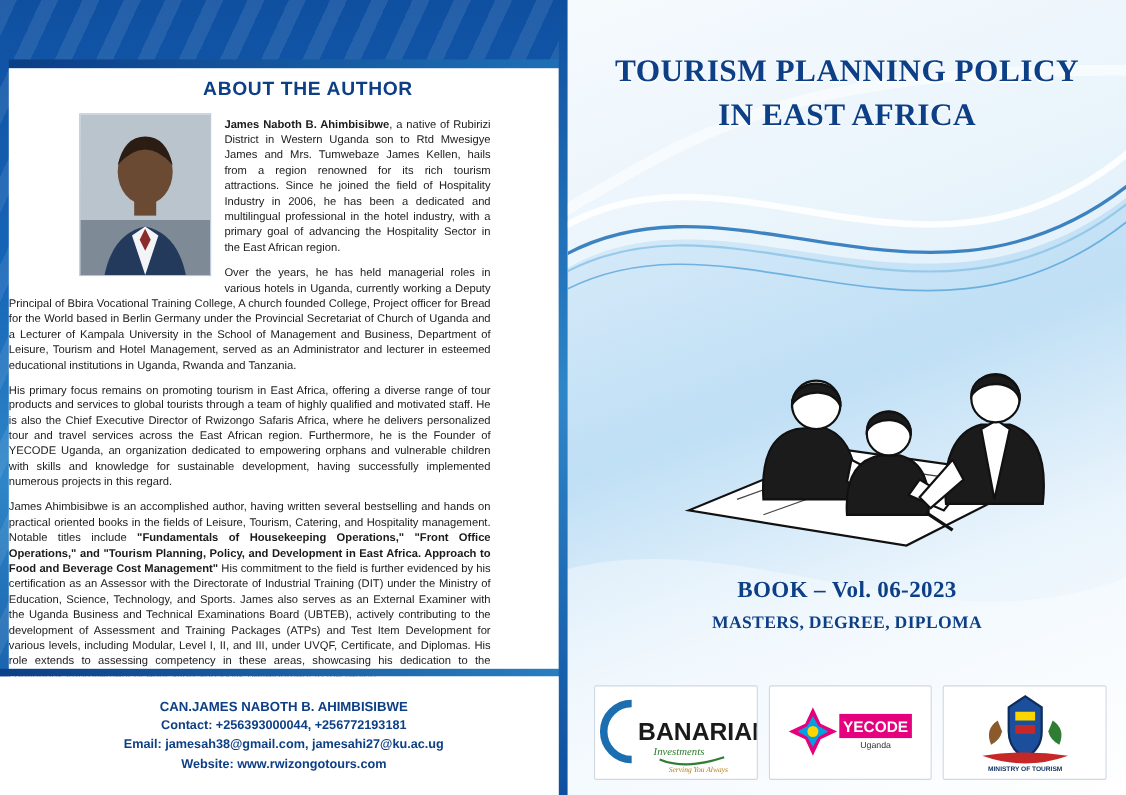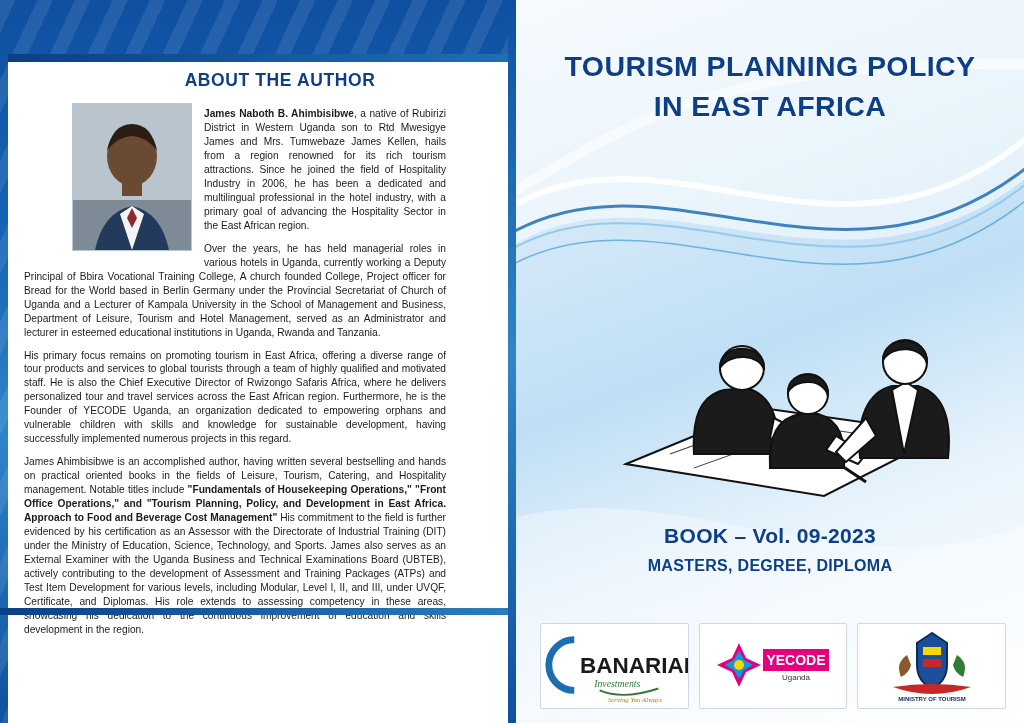--- a/index.html
+++ b/index.html
@@ -20,20 +20,21 @@
     content:"";position:absolute;inset:0;
     background:
       repeating-linear-gradient(115deg, rgba(255,255,255,.09) 0 14px, rgba(255,255,255,0) 14px 34px);
   }
 
   
   .front{
     position:absolute;left:516px;top:0;width:508px;height:723px;
     background:linear-gradient(160deg,#eaf4fc 0%,#d2e8f8 28%,#bfdff5 48%,#e9f4fc 70%,#ffffff 100%);
     overflow:hidden;
+    font-family:Liberation Serif, serif;
   }
   .front .curve-lines{position:absolute;left:0;top:0;width:508px;height:723px;}
 
   .front-title{
     position:absolute;left:0;right:0;top:46px;
     text-align:center;
     color:#0d3f86;
     font-weight:bold;
     font-size:28.5px;
     letter-spacing:.4px;
@@ -78,21 +79,21 @@
     text-align:center;color:#0d3f86;font-weight:bold;font-size:17.5px;
     letter-spacing:.6px;margin:8px 0 10px 0;padding-left:44px;
   }
   .author-photo{
     float:left;width:118px;height:146px;margin:2px 12px 6px 64px;
     border:1px solid #b9c6d4;
     background:linear-gradient(180deg,#cfd7de 0%,#9aa7b3 100%);
     position:relative;overflow:hidden;
   }
   .body-col{
-    padding:0 62px 0 16px;
+    padding:0 62px 0 0;
     margin-left:0;
     margin-top:16px;
   }
   .body-col p{
     margin:0 0 9px 0;
     font-size:10.2px;line-height:1.37;color:#1b1b1b;text-align:justify;
   }
   .body-col p.first{padding-right:0;}
   .bold{font-weight:bold;}
 
@@ -150,20 +151,28 @@
       <p><span>Over the years, he has held managerial roles in various hotels in Uganda, currently working a Deputy Principal of Bbira Vocational Training College, A church founded College, Project officer for Bread for the World based in Berlin Germany under the Provincial Secretariat of Church of Uganda and a Lecturer of Kampala University in the School of Management and Business, Department of Leisure, Tourism and Hotel Management, served as an Administrator and lecturer in esteemed educational institutions in Uganda, Rwanda and Tanzania.</span></p>
       <p><span>His primary focus remains on promoting tourism in East Africa, offering a diverse range of tour products and services to global tourists through a team of highly qualified and motivated staff. He is also the Chief Executive Director of Rwizongo Safaris Africa, where he delivers personalized tour and travel services across the East African region. Furthermore, he is the Founder of YECODE Uganda, an organization dedicated to empowering orphans and vulnerable children with skills and knowledge for sustainable development, having successfully implemented numerous projects in this regard.</span></p>
       <p>
         <span>James Ahimbisibwe is an accomplished author, having written several bestselling and hands on practical oriented books in the fields of Leisure, Tourism, Catering, and Hospitality management. Notable titles include </span><span class="bold">"Fundamentals of Housekeeping Operations," "Front Office Operations," and "Tourism Planning, Policy, and Development in East Africa. Approach to Food and Beverage Cost Management"</span><span> His commitment to the field is further evidenced by his certification as an Assessor with the Directorate of Industrial Training (DIT) under the Ministry of Education, Science, Technology, and Sports. James also serves as an External Examiner with the Uganda Business and Technical Examinations Board (UBTEB), actively contributing to the development of Assessment and Training Packages (ATPs) and Test Item Development for various levels, including Modular, Level I, II, and III, under UVQF, Certificate, and Diplomas. His role extends to assessing competency in these areas, showcasing his dedication to the continuous improvement of education and skills development in the region.</span>
       </p>
     </div>
   </div>
 
   <div class="sep-bar"></div>
 
+  <div class="contact">
+    <div class="contact-inner">
+      <div class="nm">CAN.JAMES NABOTH B. AHIMBISIBWE</div>
+      <div>Contact: +256393000044, +256772193181</div>
+      <div>Email: jamesah38@gmail.com, jamesahi27@ku.ac.ug</div>
+      <div>Website: www.rwizongotours.com</div>
+    </div>
+  </div>
 
   <div class="spine"></div>
 
   <div class="front">
 
     <svg class="curve-lines" viewBox="0 0 508 723" preserveAspectRatio="none" aria-hidden="true">
       <defs>
         <linearGradient id="gw" x1="0" y1="0" x2="1" y2="1">
           <stop offset="0%" stop-color="#ffffff" stop-opacity="0.95"></stop>
           <stop offset="100%" stop-color="#cfe6f7" stop-opacity="0.6"></stop>
@@ -215,21 +224,21 @@
           <circle cx="331" cy="94" r="22" fill="#ffffff"></circle>
           <path d="M309,92 C309,66 355,66 353,96 C349,78 319,76 309,92 Z" fill="#1b1b1b"></path>
           <path d="M292,150 L262,184 L272,194 L302,168 Z" fill="#ffffff"></path>
         </g>
 
         <path d="M268,198 L292,214" stroke="#111" stroke-width="3" fill="none"></path>
       </svg>
     </div>
 
     <div class="book-meta">
-      <div class="v1">BOOK – Vol. 09-2023</div>
+      <div class="v1">BOOK – Vol. 06-2023</div>
       <div class="v2">MASTERS, DEGREE, DIPLOMA</div>
     </div>
   </div>
 
   <div class="logos">
 
 
     <div class="logo-box">
       <svg viewBox="0 0 150 82" width="150" height="82" aria-hidden="true">
         <path d="M34 14 a26 26 0 1 0 0 52" fill="none" stroke="#1b6fb0" stroke-width="7"></path>

